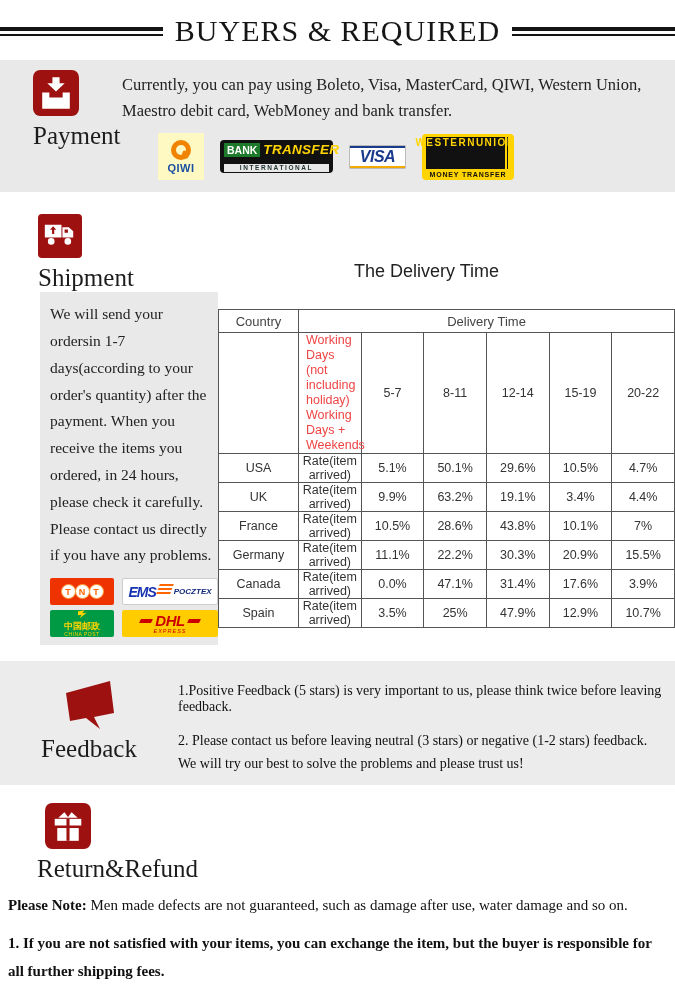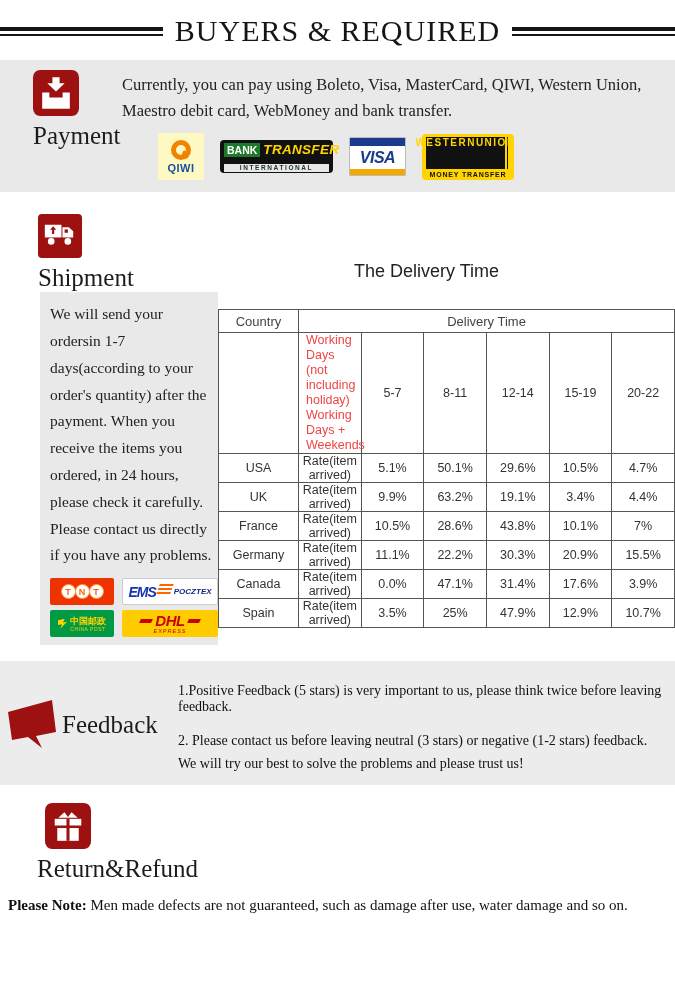--- a/index.html
+++ b/index.html
@@ -27,21 +27,21 @@
   .lg { flex:none; }
   .lg-qiwi { width:46px; height:47px; background:#fef9c3; display:flex; flex-direction:column; align-items:center; justify-content:center; }
   .qiwi-q { width:20px; height:20px; border:5px solid #f08300; border-radius:50%; position:relative; }
   .qiwi-q::after { content:""; position:absolute; right:-3px; bottom:-3px; width:7px; height:7px; background:#f08300; border-radius:2px; transform:rotate(20deg); }
   .qiwi-txt { font-family:"Liberation Sans", sans-serif; font-weight:bold; font-size:11px; color:#1a4fa0; margin-top:2px; letter-spacing:.5px; }
   .lg-bank { width:113px; height:33px; background:#111; border-radius:4px; padding:2px 4px 1px; display:flex; flex-direction:column; justify-content:space-between; font-family:"Liberation Sans", sans-serif; }
   .bank-top { display:flex; align-items:center; gap:3px; }
   .bank-green { background:#1c7a2a; color:#fff; font-weight:bold; font-size:10.5px; padding:1px 3px; }
   .bank-yellow { color:#ffd400; font-weight:bold; font-style:italic; font-size:13.5px; letter-spacing:.3px; }
   .bank-intl { background:#e8e8e8; color:#233; font-size:6.5px; font-weight:bold; letter-spacing:1.6px; text-align:center; line-height:8px; }
-  .lg-visa { width:57px; height:39px; background:#fff; border:1px solid #bbb; border-radius:1px; display:flex; flex-direction:column; overflow:hidden; }
+  .lg-visa { width:57px; height:24px; background:#fff; border:1px solid #bbb; border-radius:1px; display:flex; flex-direction:column; overflow:hidden; }
   .visa-bar-top { height:8px; background:#1a3a8c; }
   .visa-word { flex:1; display:flex; align-items:center; justify-content:center; color:#1a3a8c; font-family:"Liberation Sans", sans-serif; font-weight:bold; font-style:italic; font-size:16px; letter-spacing:-.5px; }
   .visa-bar-bot { height:6px; background:#f2a900; }
   .lg-wu { width:92px; height:46px; background:#ffd400; border-radius:4px; padding:3px 4px 2px; display:flex; flex-direction:column; font-family:"Liberation Sans", sans-serif; }
   .wu-black { background:#111; flex:1; display:flex; flex-direction:row; justify-content:center; border-right:5px double #ffd400; }
   .wu-l1,.wu-l2 { color:#ffd400; font-weight:bold; font-size:10px; letter-spacing:1.5px; line-height:11px; }
   .wu-mt { color:#111; font-weight:bold; font-size:7px; letter-spacing:.8px; text-align:center; padding-top:2px; }
 
   
   .ship-wrap { position:relative; margin-top:14px; }
@@ -52,21 +52,21 @@
   .ship-note-col { width:178px; flex:none; background:#e9e9e9; padding:9px 5px 8px 10px; }
   .ship-note { font-size:15.5px; line-height:1.73; color:#222; }
   .carrier-grid { display:grid; grid-template-columns:64px 96px; gap:5px 8px; margin-top:9px; }
   .car { height:27px; border-radius:2px; display:flex; align-items:center; justify-content:center; font-family:"Liberation Sans", sans-serif; overflow:hidden; }
   .car-tnt { background:#ee3300; gap:1px; }
   .tnt-c { width:15px; height:15px; background:#fff; border-radius:50%; color:#f60; font-weight:bold; font-size:9px; display:flex; align-items:center; justify-content:center; margin:0 -1px; border:1px solid #f93; }
   .car-ems { background:#fff; border:1px solid #ccc; gap:2px; }
   .ems-word { color:#1733b0; font-weight:bold; font-style:italic; font-size:14px; letter-spacing:-1px; }
   .ems-stripes { width:14px; height:10px; background:repeating-linear-gradient(#f60 0 2px, transparent 2px 4px); transform:skewX(-20deg); margin-bottom:6px; }
   .ems-sub { color:#13287d; font-weight:bold; font-style:italic; font-size:8px; }
-  .car-cpost { background:#009944; flex-direction:row; gap:3px; }
+  .car-cpost { background:#009944; flex-direction:column; gap:3px; }
   .cpost-mark { width:9px; height:10px; background:#ffd400; clip-path:polygon(0 15%, 75% 0, 55% 38%, 100% 30%, 25% 100%, 45% 55%, 0 62%); }
   .cpost-txt { display:flex; flex-direction:column; align-items:center; }
   .cpost-cn { color:#ffd400; font-weight:bold; font-size:9px; line-height:10px; }
   .cpost-en { color:#ffd400; font-size:5px; letter-spacing:.5px; line-height:6px; }
   .car-dhl { background:#ffcc00; flex-direction:column; }
   .dhl-row { display:flex; align-items:center; gap:3px; }
   .dhl-dash { width:12px; height:4px; background:#cc0000; transform:skewX(-25deg); }
   .dhl-word { color:#cc0000; font-weight:bold; font-style:italic; font-size:15px; letter-spacing:-.5px; line-height:15px; }
   .dhl-sub { color:#cc0000; font-style:italic; font-size:5.5px; letter-spacing:1px; line-height:6px; }
 
@@ -78,21 +78,21 @@
   .dtable .c-day { width:57px; }
   .row-hdr td { height:23px; font-size:13px; color:#444; }
   .row-days td { height:56px; }
   .wd-cell { text-align:left !important; padding-left:7px !important; font-size:11.5px; line-height:15px; color:#ef4444; }
   .row-country td { height:25.5px; }
   .country-name { font-size:13.5px; }
   .usa-name { font-size:16px; }
 
   
   .fb-band { background:#ececec; margin-top:16px; min-height:113px; display:flex; padding:12px 0 10px; }
-  .fb-left { width:178px; flex:none; display:flex; align-items:center; padding-top:4px; }
+  .fb-left { width:178px; flex:none; display:flex; flex-direction:column; align-items:center; padding-top:4px; }
   .fb-right { flex:1; padding-right:12px; font-size:14px; color:#111; }
   .fb-item1 { margin-top:10px; }
   .fb-item2 { margin-top:14px; line-height:1.65; }
   .fb-label { font-size:25px; margin-top:-2px; }
 
   
   .rr-sec { padding:18px 12px 0 0; }
   .rr-iconblk { padding-left:45px; }
   .rr-label { font-size:25px; margin-top:2px; margin-left:-8px; }
   .rr-note { font-size:15px; margin:14px 0 0 8px; color:#111; }
@@ -301,14 +301,15 @@
         <path d="M13 14.5 l6 -5.5 4 5.5 z" fill="#fff"></path>
         <path d="M32 14.5 l-6 -5.5 -4 5.5 z" fill="#fff"></path>
         <rect x="9.5" y="15.5" width="26" height="6.5" fill="#fff"></rect>
         <rect x="12" y="24.5" width="21" height="12.5" fill="#fff"></rect>
         <rect x="21" y="15.5" width="3" height="21.5" fill="#9e1111"></rect>
       </svg>
     </span>
     <div class="icn-label rr-label">Return&amp;Refund</div>
   </div>
   <p class="rr-note"><b>Please Note:</b><span> Men made defects are not guaranteed, such as damage after use, water damage and so on.</span></p>
+  <p class="rr-p">1. If you are not satisfied with your items, you can exchange the item, but the buyer is responsible for all further shipping fees.</p>
 
 </div>
 
 </body></html>

